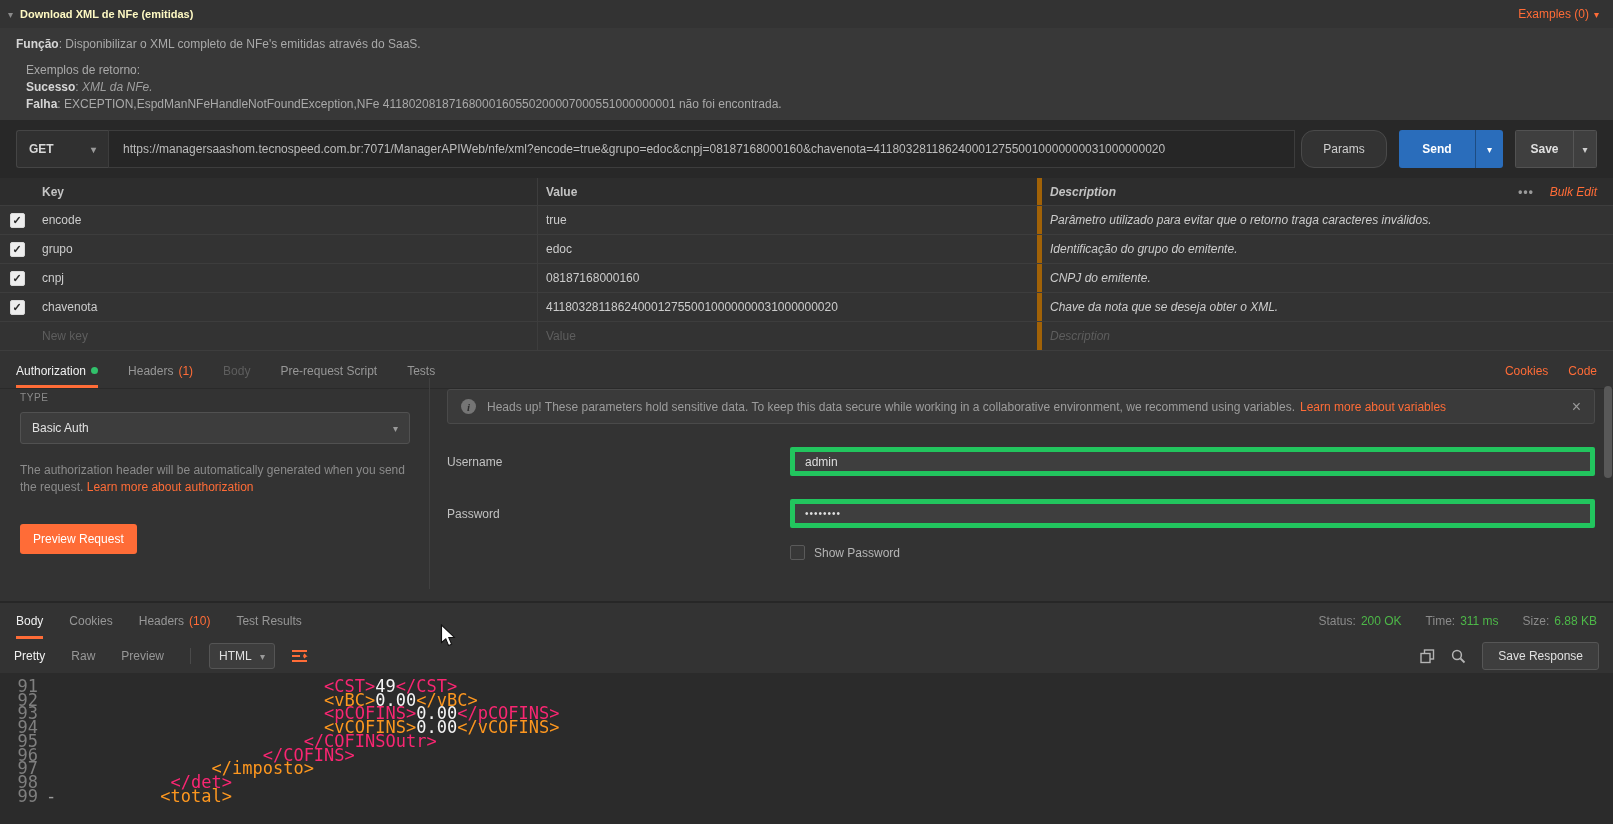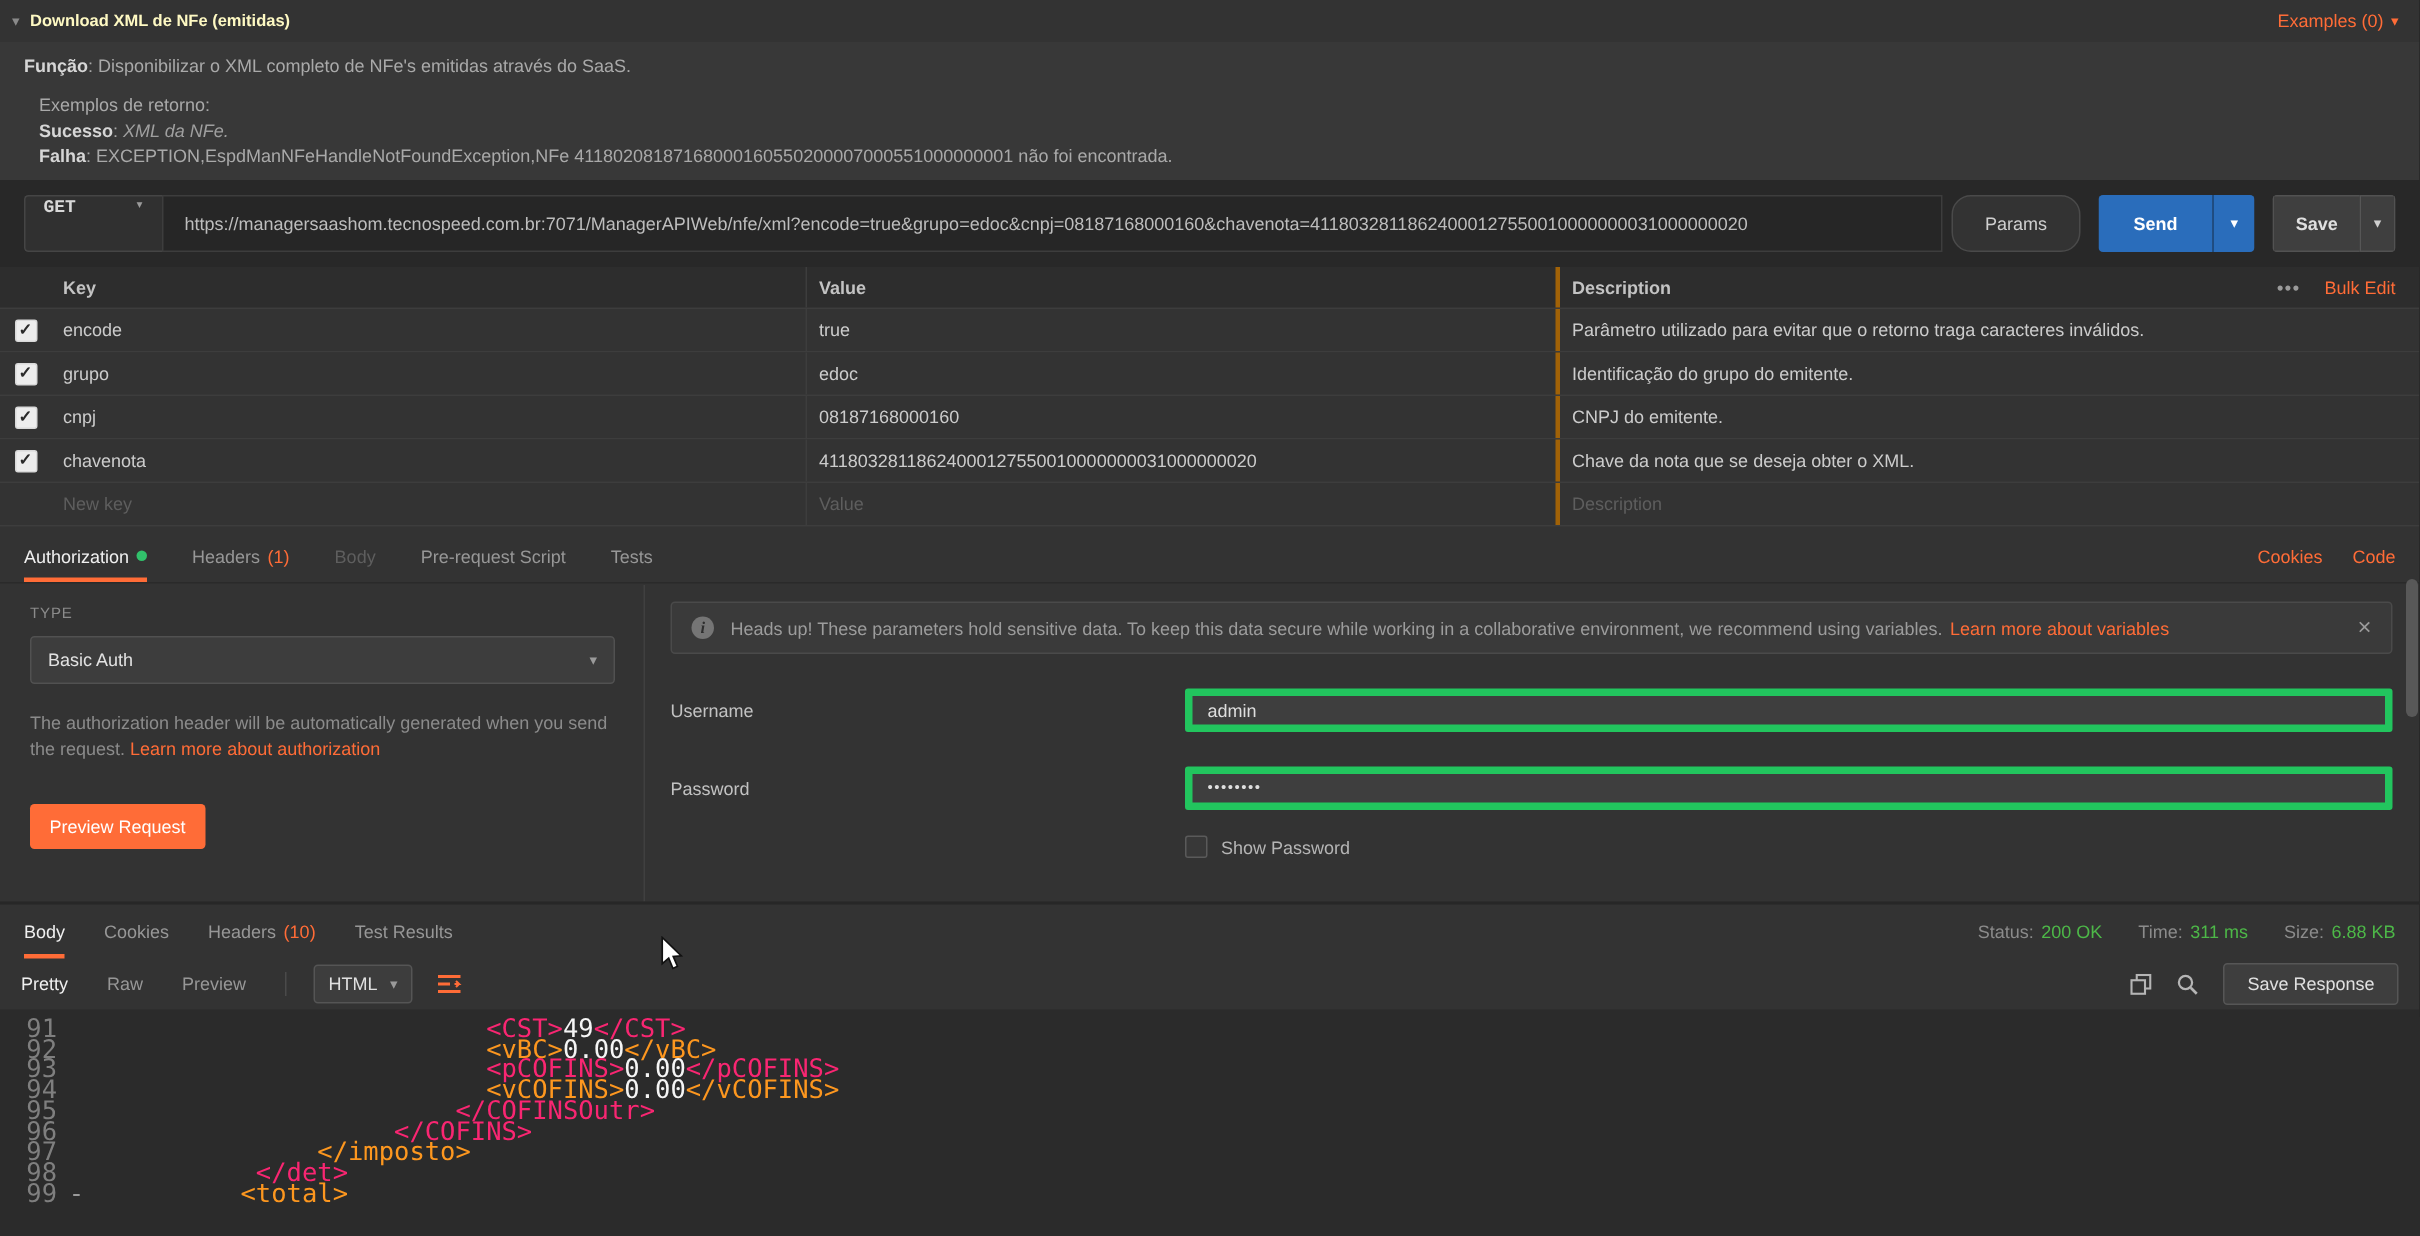--- a/index.html
+++ b/index.html
@@ -16,58 +16,58 @@
 
   
   .description{position:absolute;top:28px;left:0;right:0;height:92px;background:#383838;padding:8px 16px 0 16px;color:#a9a9a9;line-height:17px;}
   .description b{color:#d6d6d6;}
   .desc-funcao{margin-bottom:9px;}
   .desc-sub{padding-left:10px;}
   .desc-sub i{color:#9f9f9f;}
 
   
   .request-strip{position:absolute;top:120px;left:0;right:0;height:58px;background:#282828;display:flex;align-items:center;padding:0 16px;}
-  .method-select{width:92px;height:38px;background:#303030;border:1px solid #454545;border-right:none;border-radius:3px 0 0 3px;display:flex;justify-content:space-between;padding:0 12px;color:#d8d8d8;font-weight:bold;cursor:pointer;font-family:Liberation Mono, monospace;}
+  .method-select{width:92px;height:38px;background:#303030;border:1px solid #454545;border-right:none;border-radius:3px 0 0 3px;display:flex;align-items:center;justify-content:space-between;padding:0 12px;color:#d8d8d8;font-weight:bold;cursor:pointer;}
   .method-select .caret,.type-select .caret,.format-select .caret{font-size:10px;color:#9a9a9a;}
   .url-field{flex:1;height:38px;background:#262626;border:1px solid #3d3d3d;display:flex;align-items:center;padding:4px 14px;color:#bdbdbd;white-space:nowrap;overflow:hidden;}
   .params-btn{width:86px;height:38px;margin-left:6px;background:#333;border:1px solid #4a4a4a;border-radius:13px;display:flex;align-items:center;justify-content:center;color:#cfcfcf;cursor:pointer;}
   .split-btn{margin-left:12px;height:38px;display:flex;border-radius:3px;overflow:hidden;cursor:pointer;}
   .send-main{width:76px;background:#2a6dbb;color:#fff;font-weight:bold;display:flex;align-items:center;justify-content:center;}
   .send-caret{width:28px;background:#2a6dbb;border-left:1px solid rgba(0,0,0,.3);color:#fff;display:flex;align-items:center;justify-content:center;font-size:10px;}
   .save-main{width:58px;background:#3f3f3f;border:1px solid #525252;border-right:none;color:#e0e0e0;font-weight:bold;display:flex;align-items:center;justify-content:center;}
   .save-caret{width:24px;background:#3f3f3f;border:1px solid #525252;border-left:1px solid rgba(255,255,255,.12);color:#cfcfcf;display:flex;align-items:center;justify-content:center;font-size:10px;}
 
   
   .params-table{position:absolute;top:178px;left:0;right:0;}
   .thead{height:28px;display:flex;align-items:center;background:#2d2d2d;border-bottom:1px solid #3d3d3d;color:#c3c3c3;font-weight:bold;}
   .trow{height:29px;display:flex;align-items:center;border-bottom:1px solid #3d3d3d;background:#333;}
   .cell{padding:0 8px;height:100%;display:flex;align-items:center;overflow:hidden;white-space:nowrap;}
   .c-check{width:34px;justify-content:center;padding:0;}
   .c-key{width:503px;}
   .c-val{width:500px;border-left:1px solid #3d3d3d;}
-  .c-desc{flex:1;border-left:3px solid #a16207;}
+  .c-desc{flex:1;border-left:5px solid #a16207;font-style:italic;}
   .head-extra{margin-left:auto;display:flex;align-items:center;gap:16px;padding-right:8px;}
   .more-dots{color:#9a9a9a;letter-spacing:1px;cursor:pointer;}
   .bulk-edit{color:#ff6c37;cursor:pointer;font-weight:normal;}
   .checkbox{width:15px;height:15px;border:1px solid #d9d9d9;background:#ededed;color:#2b2b2b;font-size:11px;line-height:13px;text-align:center;border-radius:2px;font-weight:bold;cursor:pointer;}
   .placeholder-row .cell{color:#5e5e5e;}
 
   
   .request-tabs{position:absolute;top:353px;left:0;right:0;height:36px;display:flex;align-items:center;padding:0 16px;border-bottom:1px solid #2a2a2a;}
   .tab{height:100%;display:flex;align-items:center;margin-right:30px;color:#979797;position:relative;cursor:pointer;gap:5px;}
   .tab.active{color:#f0f0f0;}
   .tab.active::after{content:"";position:absolute;left:0;right:0;bottom:0;height:3px;background:#ff6c37;}
   .tab.disabled{color:#5e5e5e;}
   .tab-count{color:#ff6c37;}
   .dot{width:7px;height:7px;border-radius:50%;background:#31c16b;}
   .tabs-right{margin-left:auto;display:flex;gap:20px;}
   .tabs-right .lnk{color:#ff6c37;cursor:pointer;}
 
   
-  .auth-section{position:absolute;top:390px;left:0;right:0;height:211px;display:flex;}
+  .auth-section{position:absolute;top:378px;left:0;right:0;height:211px;display:flex;}
   .auth-left{width:430px;padding:14px 20px;position:relative;border-right:1px solid #404040;}
   .type-label{font-size:10px;color:#8b8b8b;letter-spacing:.6px;margin-bottom:9px;}
   .type-select{width:390px;height:32px;background:#3d3d3d;border:1px solid #515151;border-radius:3px;display:flex;align-items:center;justify-content:space-between;padding:0 11px;color:#e2e2e2;cursor:pointer;}
   .auth-help{margin-top:18px;color:#8b8b8b;line-height:17px;width:390px;}
   .auth-help a{color:#ff6c37;}
   .preview-btn{position:absolute;left:20px;top:146px;height:30px;padding:0 13px;background:#ff6c37;color:#fff;border-radius:3px;display:inline-flex;align-items:center;cursor:pointer;}
   .auth-right{flex:1;padding:11px 18px 0 17px;}
   .banner{height:35px;border:1px solid #4a4a4a;background:#3a3a3a;border-radius:3px;display:flex;align-items:center;padding:0 13px;color:#9c9c9c;}
   .info-icon{width:15px;height:15px;border-radius:50%;background:#757575;color:#2e2e2e;font-weight:bold;display:flex;align-items:center;justify-content:center;margin-right:11px;font-size:11px;font-family:"Liberation Serif",serif;font-style:italic;flex:none;}
   .banner a{color:#ff6c37;margin-left:5px;}

